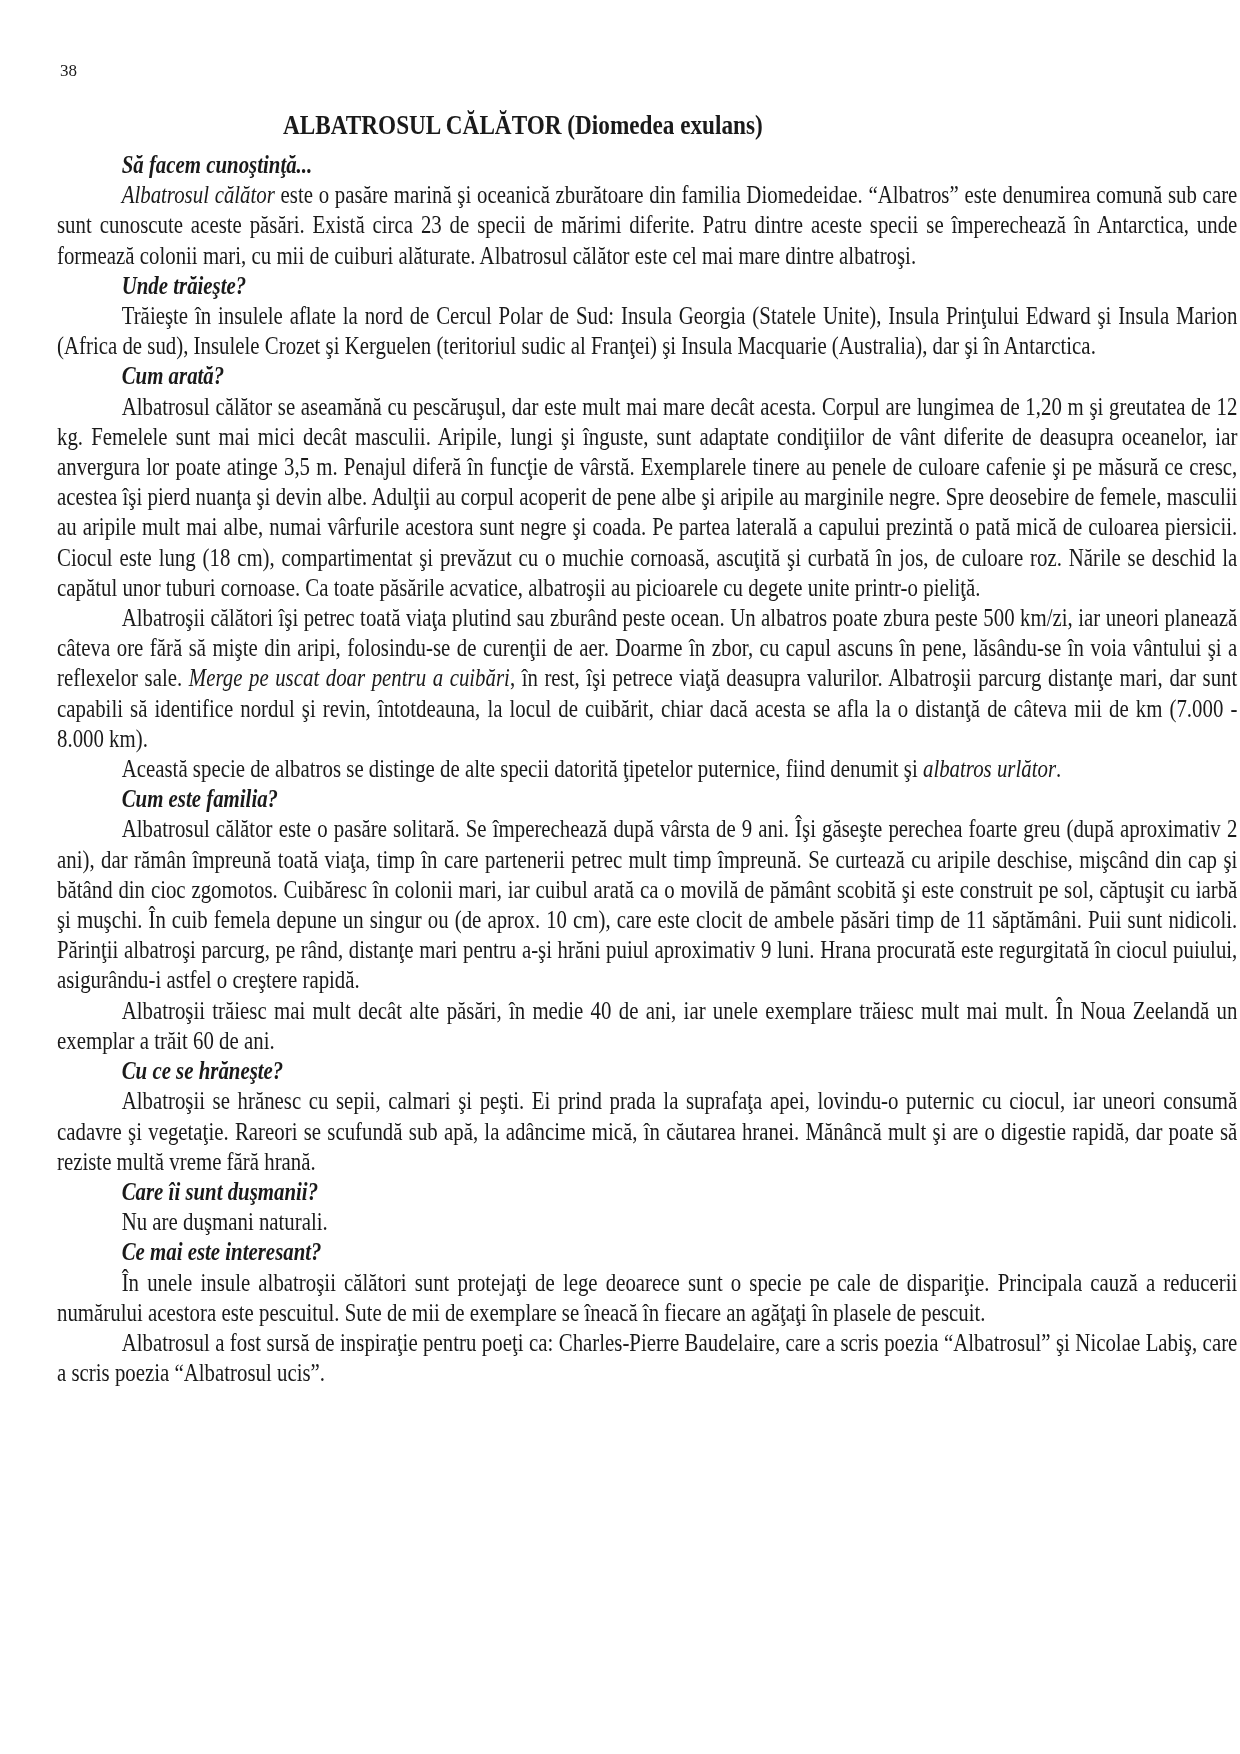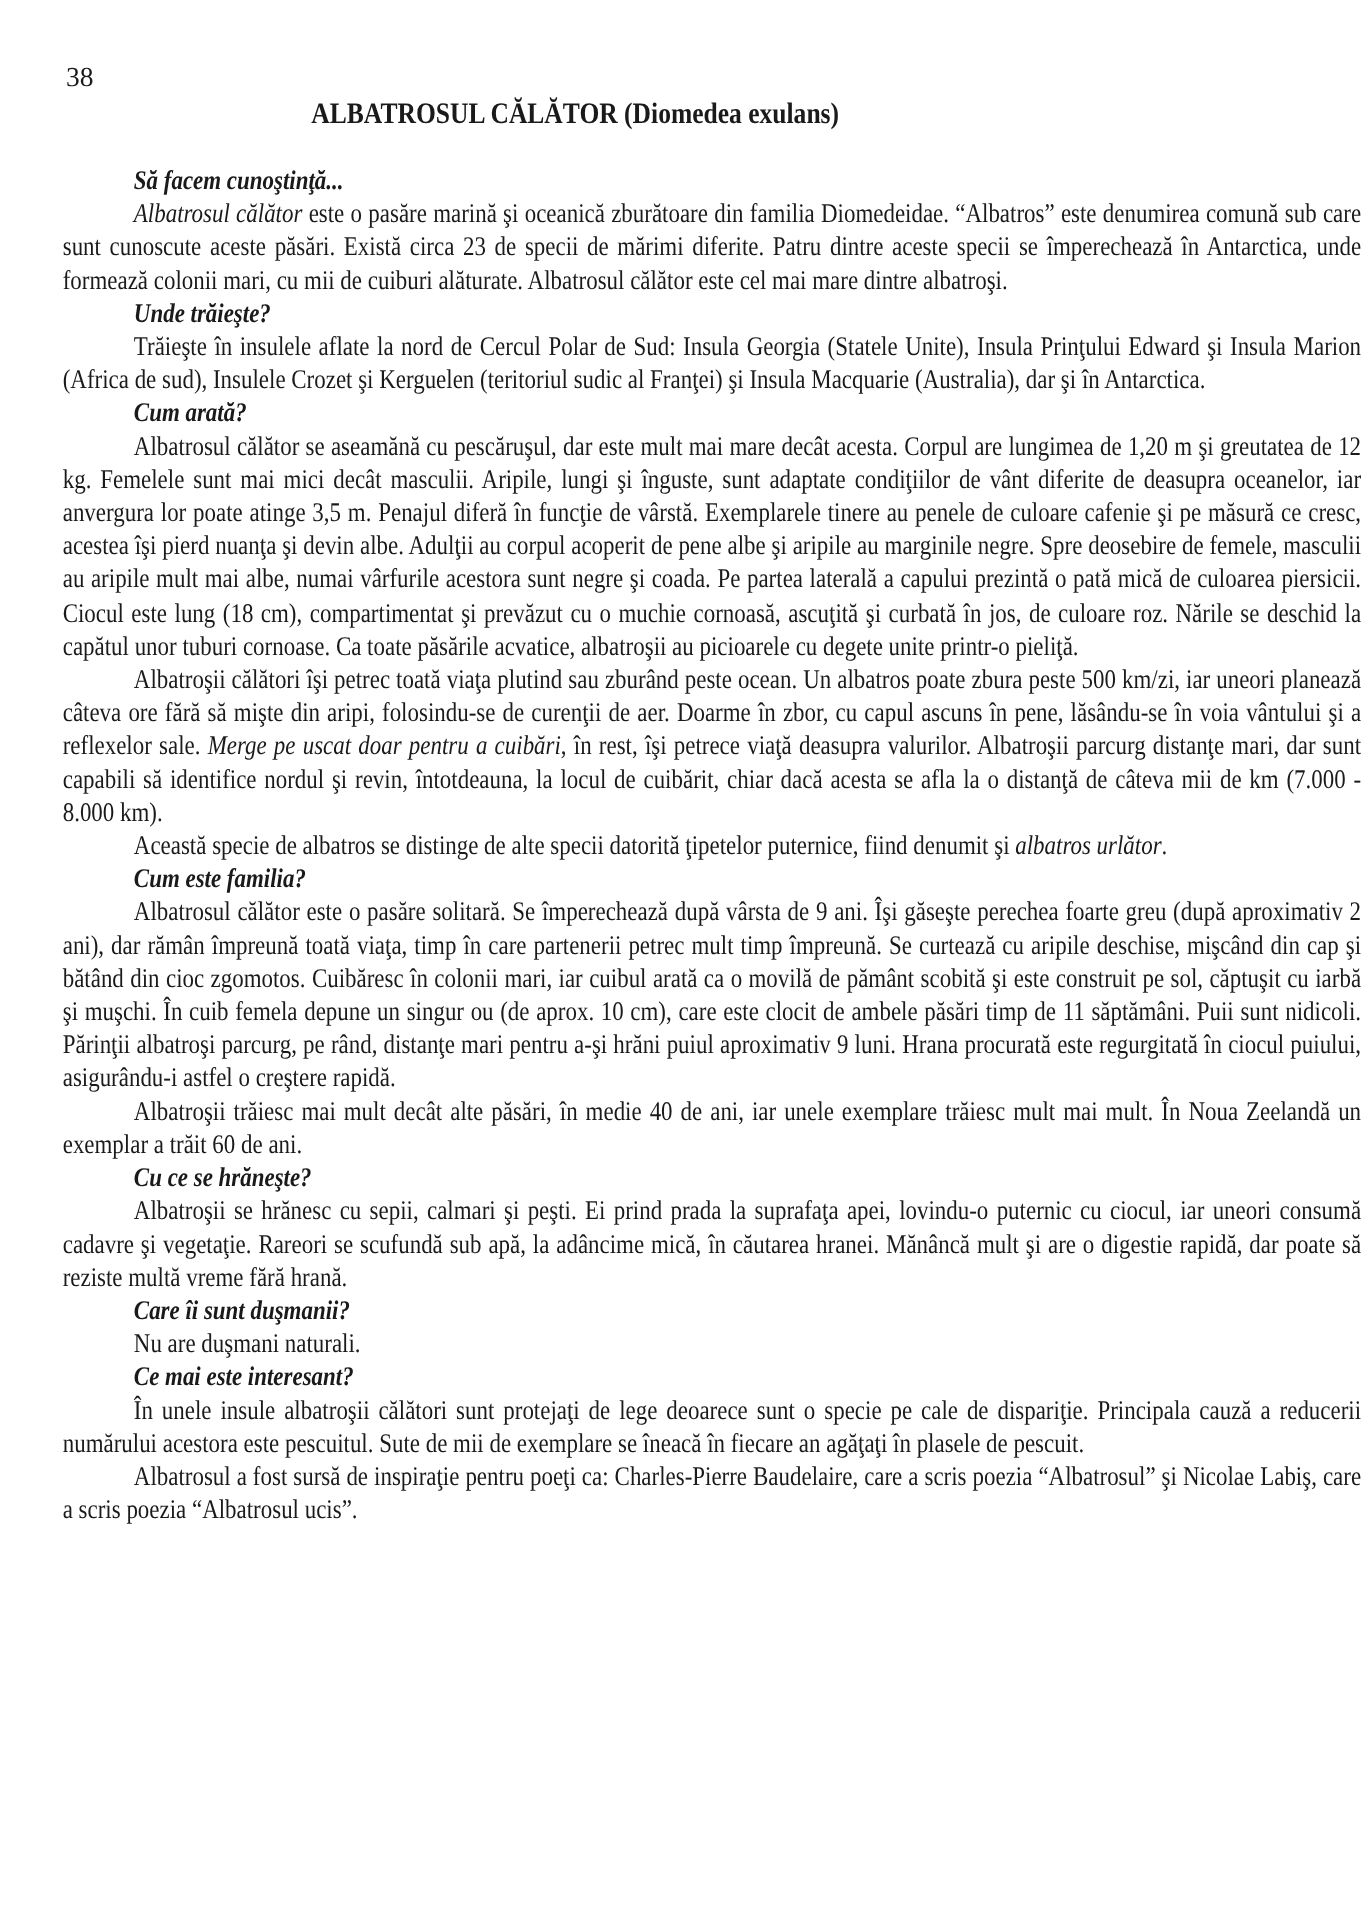--- a/index.html
+++ b/index.html
@@ -1,22 +1,22 @@
 <!DOCTYPE html>
 <html><head>
 <meta charset="utf-8">
 <style>
   html, body { margin: 0; padding: 0; background: #ffffff; }
   body { width: 1240px; height: 1754px; position: relative; overflow: hidden; color: #1a1a1a; }
   .page-number {
     position: absolute; left: 60px; top: 56px;
-    font-family: "Liberation Serif", serif; font-size: 25px; line-height: 30px;
+    font-family: "Liberation Serif", serif; font-size: 17px; line-height: 30px;
   }
   .title {
-    position: absolute; left: 0; top: 86px; width: 1045px; text-align: center;
+    position: absolute; left: 0; top: 108px; width: 1045px; text-align: center;
     font-family: "Liberation Serif", serif; font-weight: bold; font-size: 27px; line-height: 34px;
   }
   .title span { display: inline-block; transform: scaleX(0.86); transform-origin: center; }
   .content {
     position: absolute; left: 57px; top: 150px;
     width: 1387px; 
     transform: scaleX(0.851); transform-origin: left top;
     font-family: "Liberation Serif", serif; font-size: 24.5px; line-height: 30.2px;
     text-align: justify;
   }

